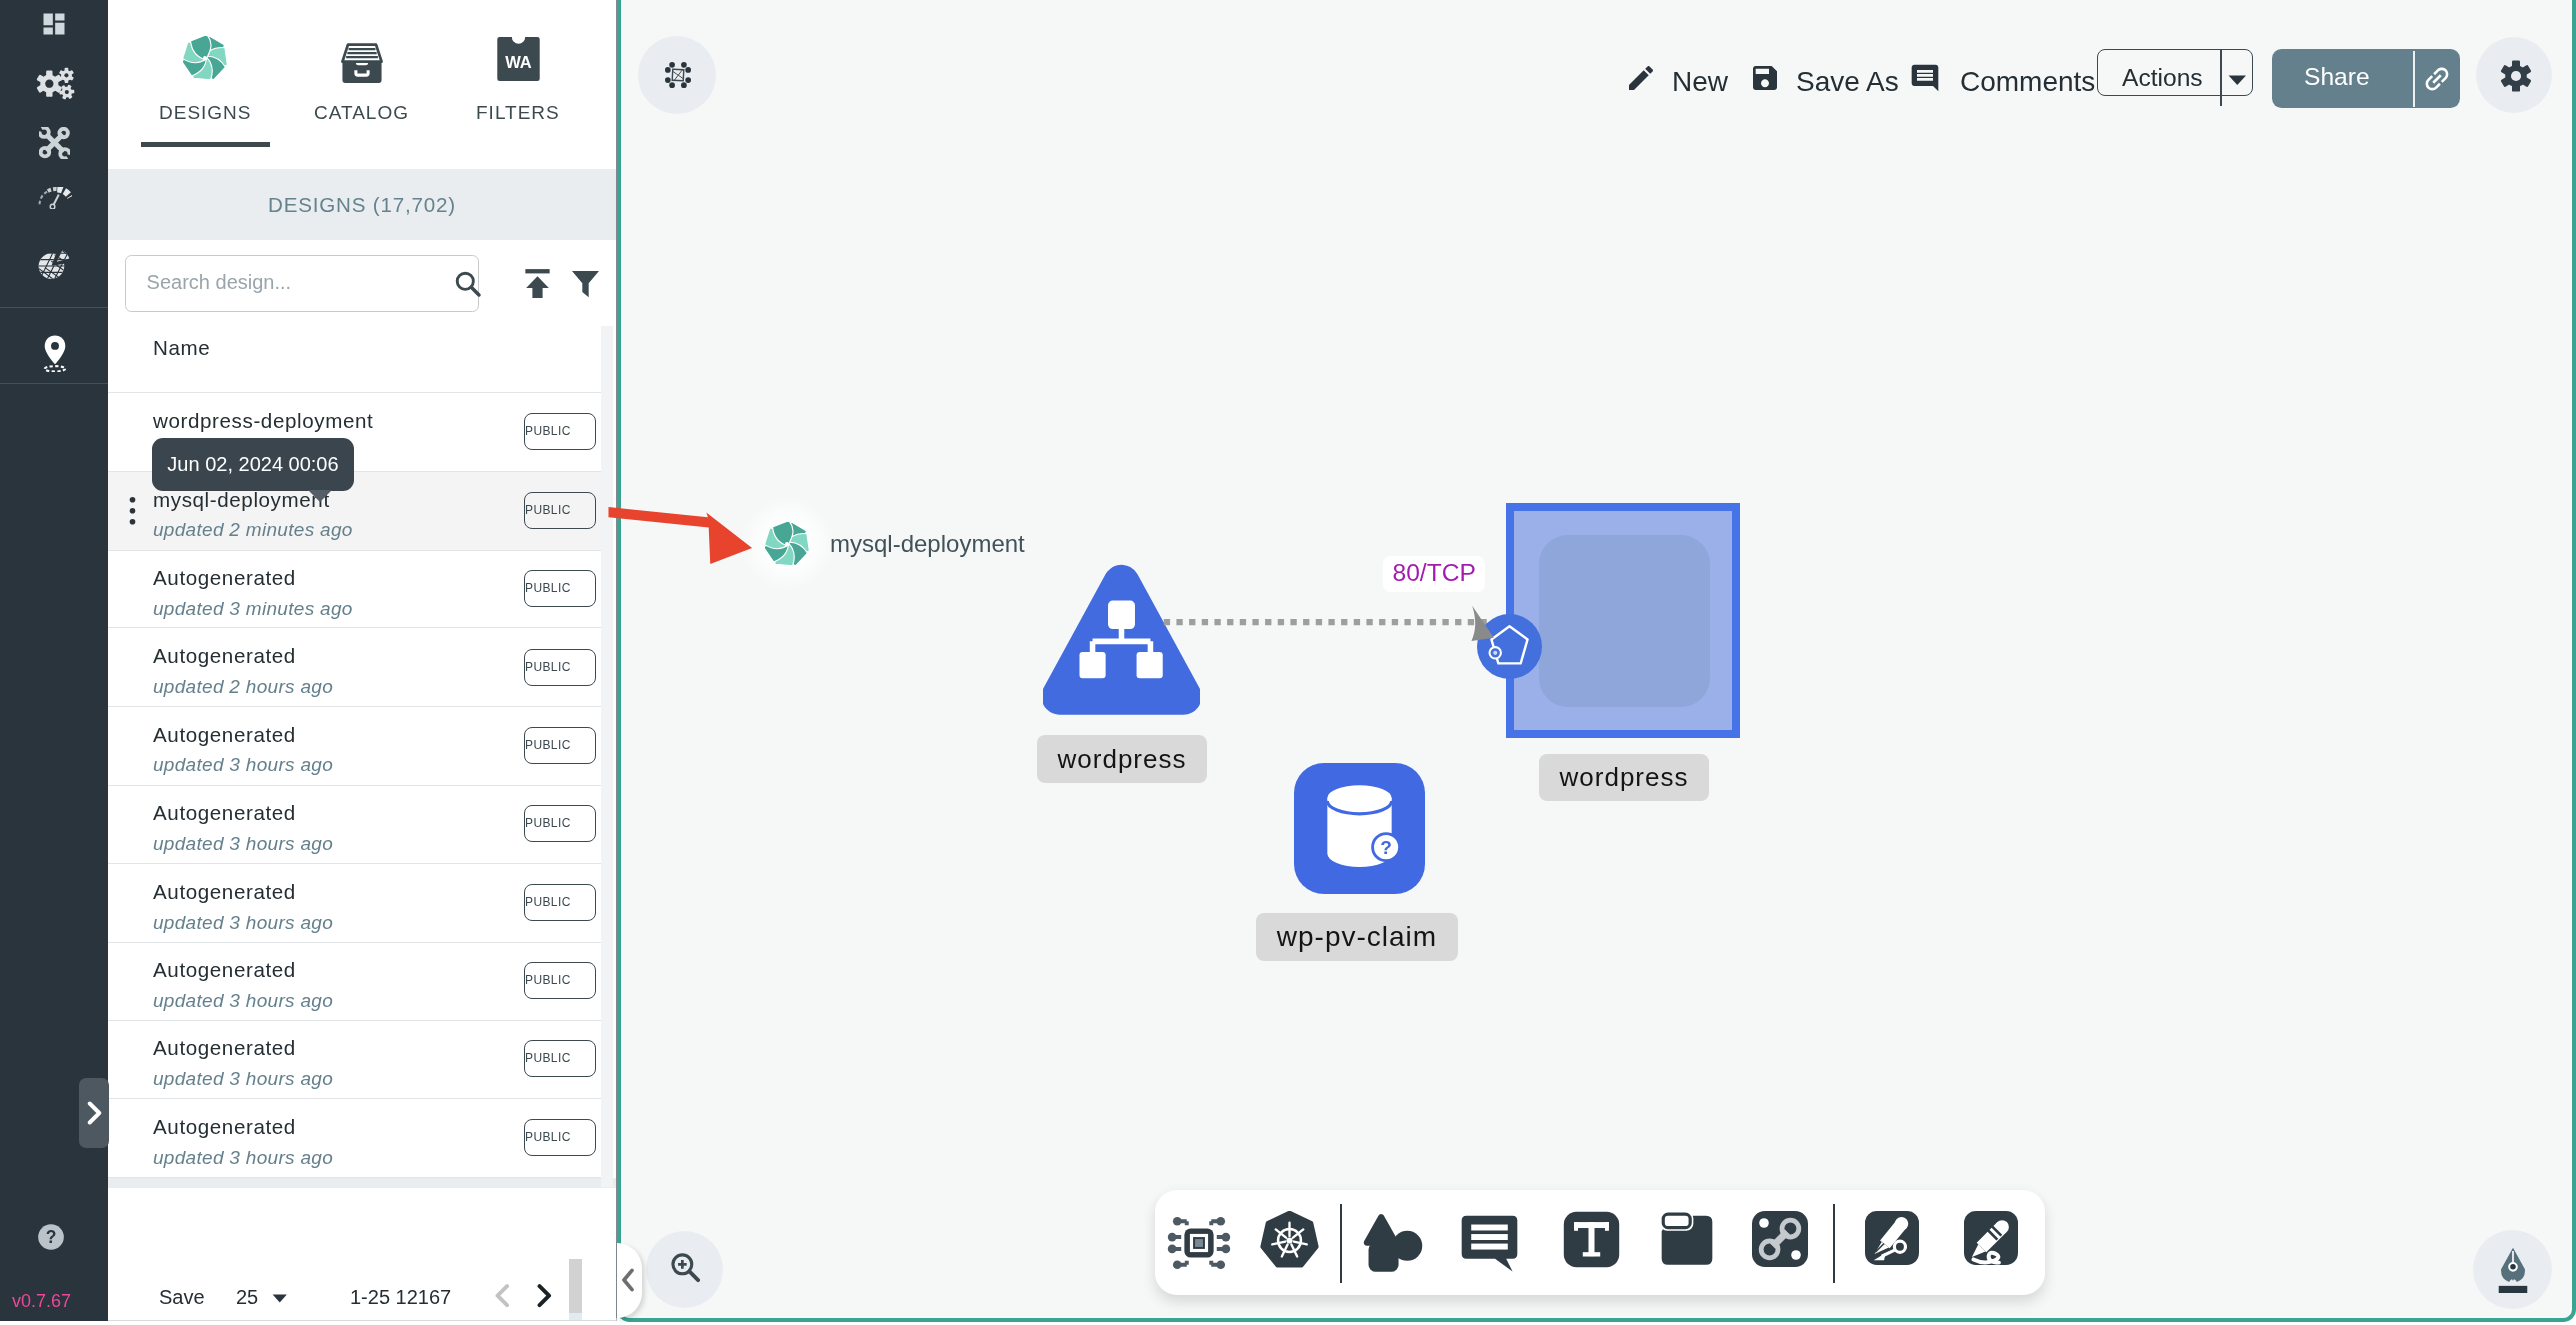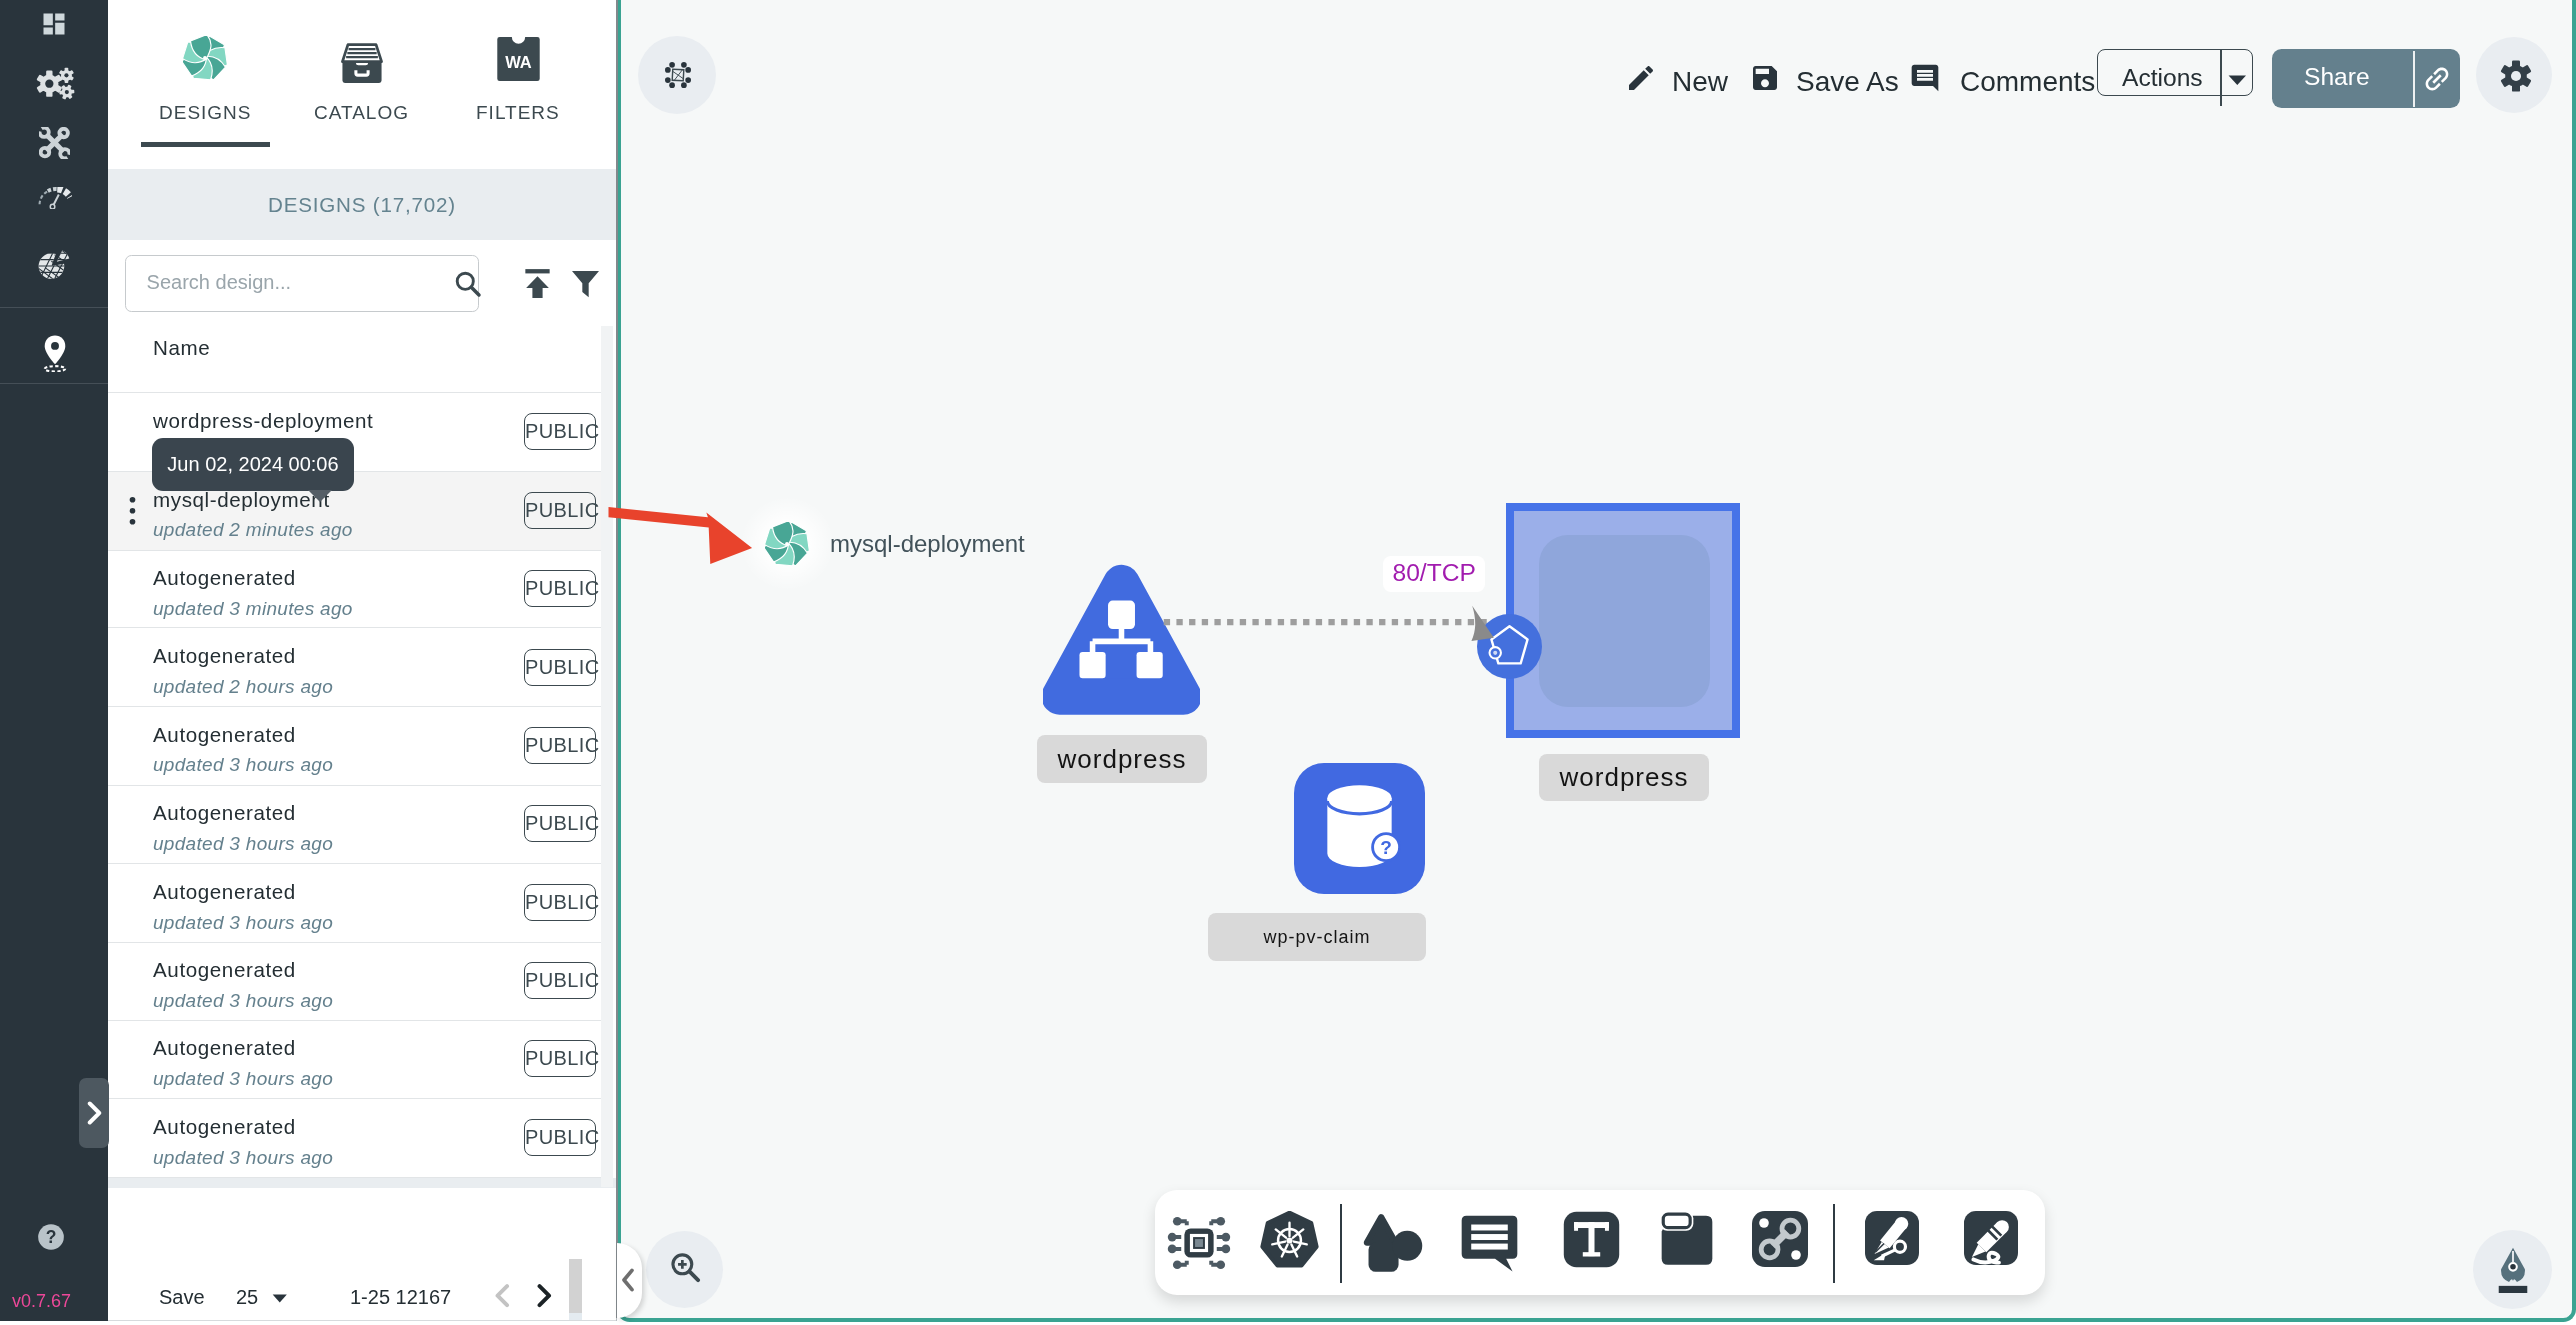--- a/index.html
+++ b/index.html
@@ -14,21 +14,21 @@
 #sbtab{position:absolute;left:79px;top:1078px;width:30px;height:70px;background:#4d5860;border-radius:7.1px;z-index:5}
 
 #panel{position:absolute;left:108px;top:0;width:509px;height:1321px;background:#fff;border-right:0.8px solid #b9bfc3}
 .tablbl{position:absolute;font-size:19px;letter-spacing:1px;color:#3c494f}
 #tabline{position:absolute;left:141px;top:142px;width:129px;height:4.8px;background:#3c494f}
 #designhdr{position:absolute;left:108px;top:169px;width:508px;height:71px;background:#e9edf0;color:#64838f;font-size:20.6px;letter-spacing:0.8px;text-align:center;line-height:71px}
 #searchbox{position:absolute;left:125px;top:255px;width:354px;height:57px;border:0.8px solid #c6cacd;border-radius:6.4px;background:#fff}
 #searchbox .ph{position:absolute;left:20.6px;top:15px;font-size:20px;color:#9aa5ab}
 .rowname{position:absolute;left:153px;font-size:20.6px;color:#242e33;letter-spacing:0.6px}
 .rowsub{position:absolute;left:153px;font-size:19px;color:#64808d;font-style:italic;letter-spacing:0.3px}
-.chip{position:absolute;left:524px;width:72px;height:37px;border:0.8px solid #3c494f;border-radius:8px;color:#3c494f;font-size:20px;letter-spacing:0.4px;text-align:center;line-height:35px;background:#fff0}
+.chip{position:absolute;left:524px;width:72px;height:37px;border:0.8px solid #3c494f;border-radius:8px;color:#3c494f;font-size:12px;letter-spacing:0.4px;text-align:left;line-height:35px;background:#fff0}
 .rborder{position:absolute;left:108px;width:497px;height:0.8px;background:#e2e5e7}
 #mysqlrow{position:absolute;left:108px;top:471px;width:497px;height:79px;background:#f4f4f4}
 #tooltip{position:absolute;left:152px;top:438px;width:202px;height:53px;background:#3a454e;border-radius:11px;color:#fff;font-size:20px;text-align:center;line-height:52px;z-index:6}
 #tooltip:after{content:"";position:absolute;left:156px;top:52px;border-left:12px solid transparent;border-right:12px solid transparent;border-top:12.7px solid #555e66}
 #graybar{position:absolute;left:108px;top:1178px;width:508px;height:9.5px;background:#e9edf0}
 #tracky{position:absolute;left:601px;top:326px;width:12px;height:861px;background:#f1f3f4}
 #thumb2{position:absolute;left:569px;top:1259px;width:12.7px;height:54px;background:#d2d2d2}
 #thumb2b{position:absolute;left:569px;top:1313px;width:12.7px;height:8px;background:#e4ebf0}
 #pbot{position:absolute;left:108px;top:1320px;width:508px;height:0.8px;background:#d7dadd}
 .pagtxt{position:absolute;font-size:20px;color:#242e33}
@@ -409,21 +409,21 @@
 <div class="nlabel" style="left:1539px;top:754px;width:170px;height:47px;line-height:47px">wordpress</div>
 
 <div id="pvcnode"></div>
 <svg class="abs" style="left:1294px;top:763px" width="131" height="131" viewBox="0 0 165 165">
  <path d="M42 44 h81 v70 a40.5 17 0 0 1 -81 0 Z" fill="#fff"></path>
  <ellipse cx="82.5" cy="44" rx="40.5" ry="16" fill="#fff"></ellipse>
  <path d="M42 48 a40.5 16 0 0 0 81 0" fill="none" stroke="#4169e1" stroke-width="4"></path>
  <circle cx="116" cy="106" r="17" fill="#fff" stroke="#4169e1" stroke-width="3.6"></circle>
  <text x="116" y="115" text-anchor="middle" font-size="24" font-weight="bold" fill="#4169e1" font-family="Liberation Sans">?</text>
 </svg>
-<div class="nlabel" style="left:1208px;top:913px;width:218px;height:48px;line-height:48px;font-size:18px">wp-pv-claim</div>
+<div class="nlabel" style="left:1256px;top:913px;width:202px;height:48px;line-height:48px;font-size:28px">wp-pv-claim</div>
 
 <div id="btoolbar"></div>
 <div class="bdiv" style="left:1340px"></div>
 <div class="bdiv" style="left:1833px"></div>
 
 <svg class="bicon" style="left:1167px" width="64" height="64" viewBox="0 0 81 81">
  <g stroke="#4d5a63" stroke-width="5" fill="none">
   <path d="M25 18 V13 M25 13 H17 M56 18 V13 M56 13 H64 M18 33 H10 M18 48 H10 M63 33 H71 M63 48 H71 M25 63 V68 M25 68 H17 M56 63 V68 M56 68 H64"></path>
  </g>
  <g fill="#4d5a63">

